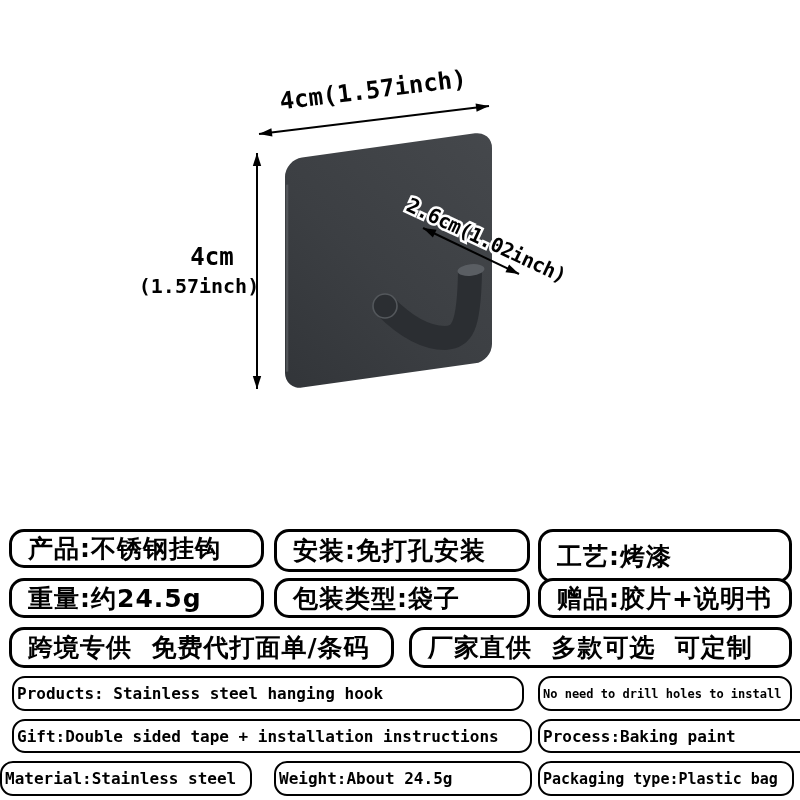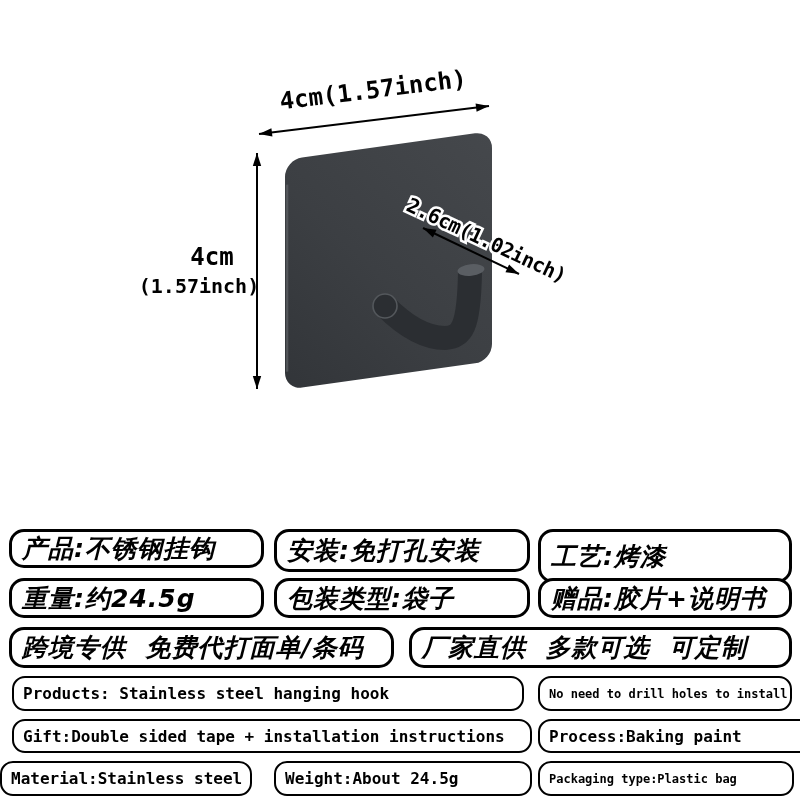--- a/index.html
+++ b/index.html
@@ -11,32 +11,32 @@
   .dim-label{
     font-family:"DejaVu Sans Mono","Liberation Mono",monospace;
     font-weight:700;fill:#000;
   }
   .spec-box{
     position:absolute;box-sizing:border-box;background:#ffffff;
     border:3px solid #000;border-radius:15px;
     display:flex;align-items:center;overflow:hidden;
   }
   .spec-box span{white-space:pre;color:#000;}
-  .spec-box.cn{padding-left:10px;font-style:italic;}
+  .spec-box.cn{padding-left:16px;}
   .spec-box.cn span{
     font-family:"DejaVu Sans","Liberation Sans",sans-serif;
     font-weight:700;font-size:25px;letter-spacing:1px;
   }
-  .spec-box.en{padding-left:9px;border-width:2.5px;border-radius:13px;}
+  .spec-box.en{padding-left:3px;border-width:2.5px;border-radius:13px;}
   .spec-box.en span{
     font-family:"DejaVu Sans Mono","Liberation Mono",monospace;
     font-weight:700;font-size:16px;
   }
   .spec-box.en.compact span{font-size:12px;}
-  .spec-box.en.tight span{font-size:12px;}
+  .spec-box.en.tight span{font-size:15px;}
 </style>
 </head>
 <body>
 
 <div class="figure">
   <svg width="800" height="525" viewBox="0 0 800 525">
     <defs>
       <linearGradient id="plateGrad" x1="1" y1="0" x2="0" y2="1">
         <stop offset="0" stop-color="#45484c"></stop>
         <stop offset="0.55" stop-color="#3c3f43"></stop>

